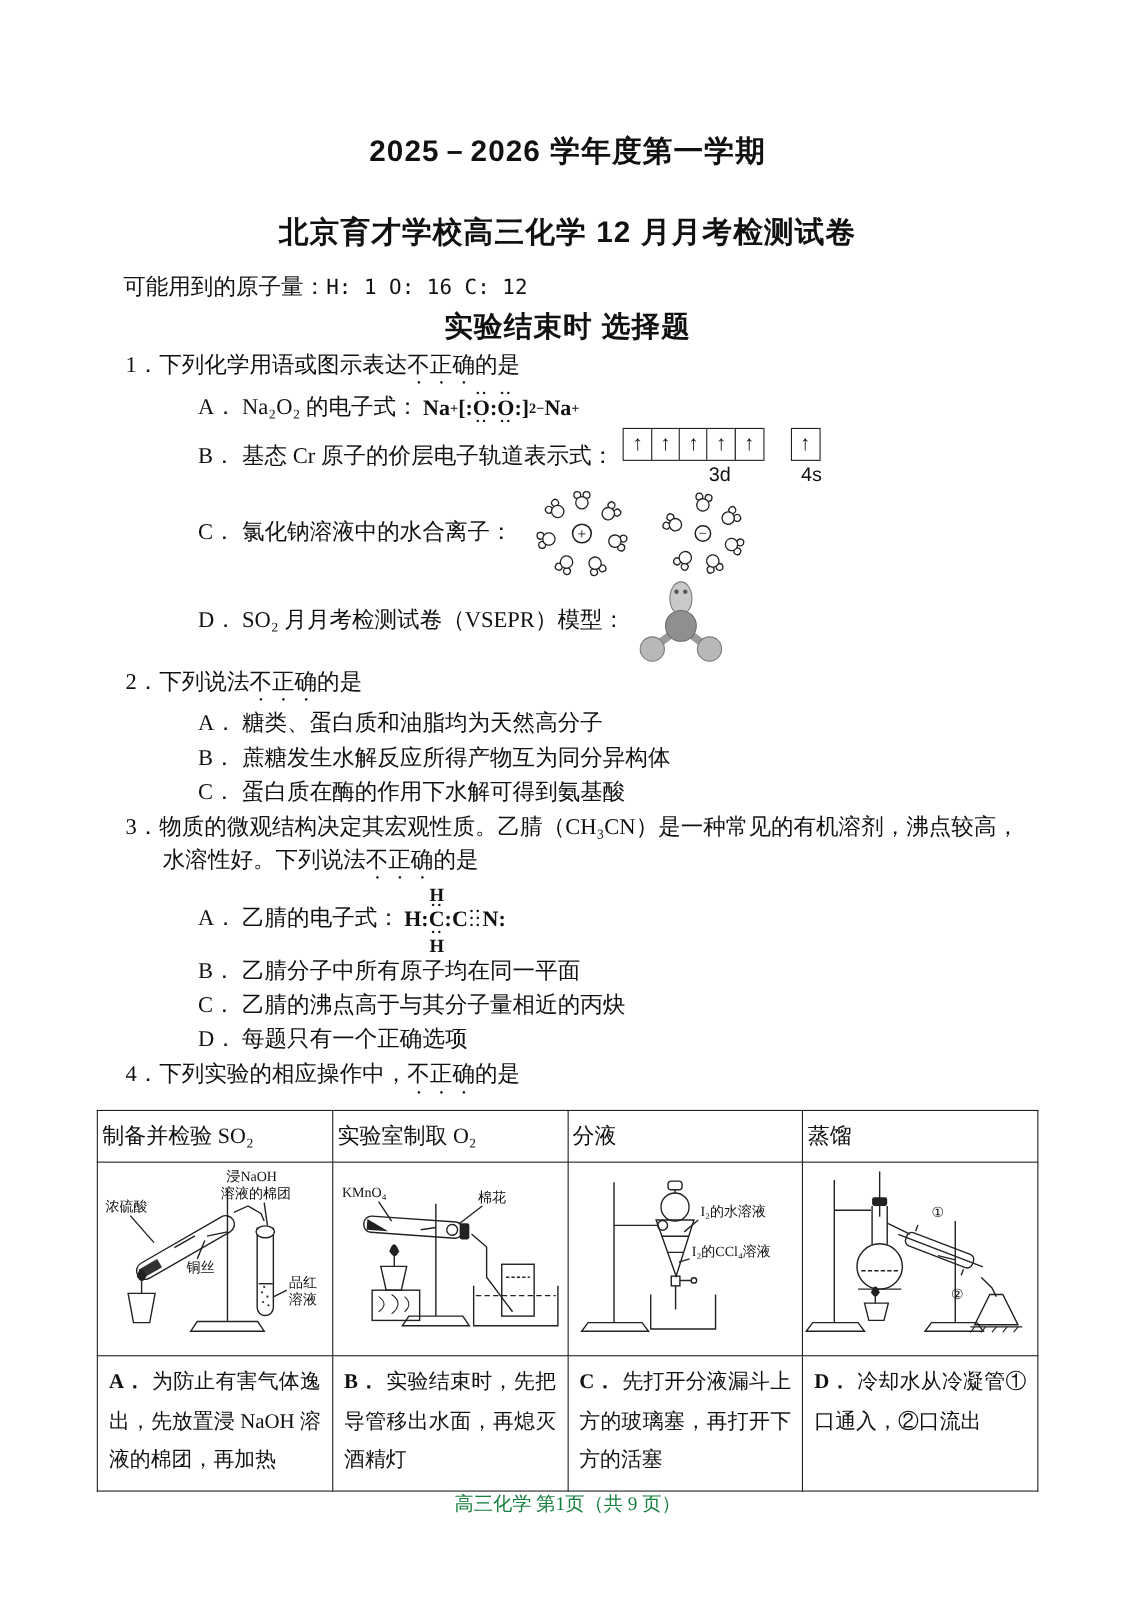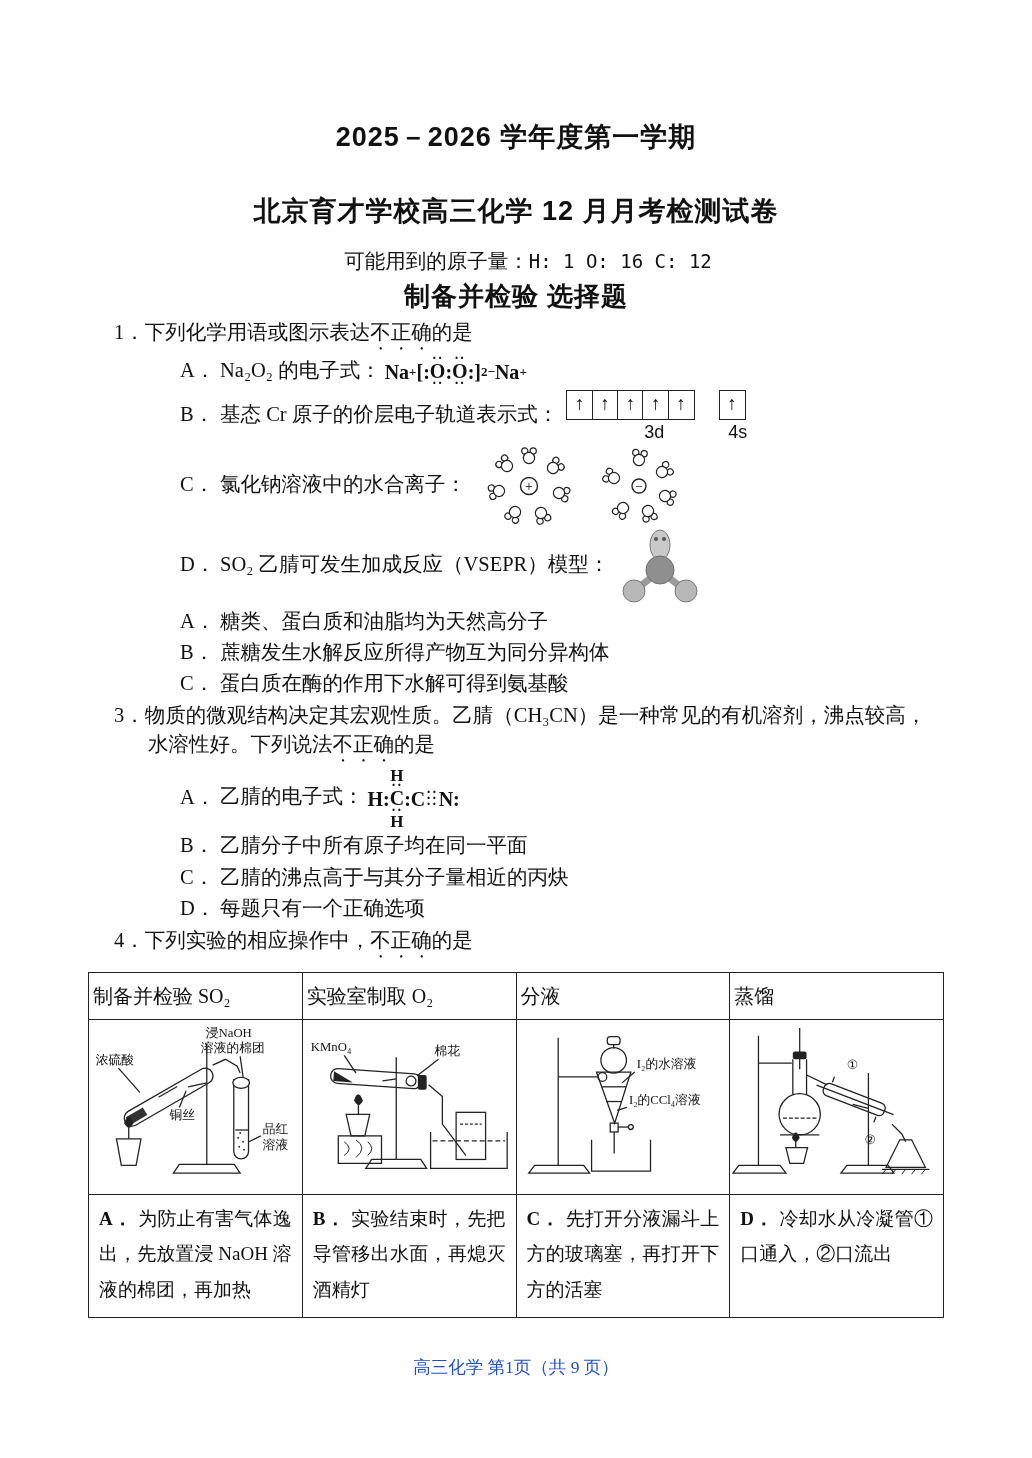--- a/index.html
+++ b/index.html
@@ -16,21 +16,21 @@
     padding:118px 88px 0 88px;
     overflow:hidden;
   }
   .t1,.t2{
     text-align:center;font-weight:bold;
     font-family:"Liberation Sans","DejaVu Sans",sans-serif;
     font-size:27px;letter-spacing:1px;
   }
   .t1{margin-bottom:36px;}
   .t2{margin-bottom:16px;}
-  .atomline{margin:6px 0 0 24px;font-size:20.5px;text-align:center;}
+  .atomline{margin:6px 0 0 24px;font-size:20.5px;}
   .atomline .mono{font-family:"DejaVu Sans Mono","Liberation Mono",monospace;font-size:19px;}
   .part{
     text-align:center;font-weight:bold;font-size:26px;
     font-family:"Liberation Sans","DejaVu Sans",sans-serif;
     margin:2px 0 2px 0;letter-spacing:1px;
   }
   .instr{margin:2px 0 4px 2px;}
   .q{margin:3px 0 0 26px;}
   .qstem{padding-left:34px;text-indent:-34px;}
   .emph{
@@ -88,36 +88,36 @@
     text-align:justify;
   }
   table.q4t td.ans .anslabel{font-weight:bold;margin-right:6px;}
 
   .apparatus text{
     font-size:13px;fill:#111;
     font-family:"Liberation Serif","DejaVu Serif",serif;
   }
   .footer{
     position:absolute;left:0;right:0;bottom:78px;
-    text-align:center;font-size:17.5px;color:#1d4ed8;
+    text-align:center;font-size:17.5px;color:#15803d;
   }
 </style>
 </head>
 <body>
 
 <div class="page">
 
   <div class="t1">2025－2026 学年度第一学期</div>
   <div class="t2">北京育才学校高三化学 12 月月考检测试卷</div>
 
   <div class="atomline">
     <span>可能用到的原子量：</span><span class="mono">H: 1  O: 16    C: 12</span>
   </div>
 
-  <div class="part">制备并检验 选择题</div>
+  <div class="part">实验结束时 选择题</div>
 
   <div class="q">
     <div class="qstem"><span>1．</span><span>下列化学用语或图示表达</span><span class="emph">不正确</span><span>的是</span></div>
 
     <div class="opt">
       <span class="optlabel">A．</span><span>Na₂O₂ 的电子式：</span><span class="fml">
           <span>Na</span>
           <sup>+</sup>
           <span>[</span>
           <span>:</span>
@@ -182,35 +182,36 @@
           <use href="#wm" transform="translate(191 26) rotate(58)"></use>
           <use href="#wm" transform="translate(194 50) rotate(108)"></use>
           <use href="#wm" transform="translate(177 65) rotate(163)"></use>
           <use href="#wm" transform="translate(152 62) rotate(215)"></use>
           <use href="#wm" transform="translate(143 32) rotate(295)"></use>
         </g>
       </svg>
     </div>
 
     <div class="opt">
-      <span class="optlabel">D．</span><span>SO₂ 乙腈可发生加成反应（VSEPR）模型：</span>
+      <span class="optlabel">D．</span><span>SO₂ 月月考检测试卷（VSEPR）模型：</span>
       <svg class="inlinesvg" width="92" height="76" viewBox="0 0 92 76">
         <ellipse cx="46" cy="17" rx="10" ry="15" fill="#c9c9c9" stroke="#7a7a7a" stroke-width="1"></ellipse>
         <circle cx="42" cy="11" r="2" fill="#555"></circle>
           <circle cx="50" cy="11" r="2" fill="#555"></circle>
         <line x1="46" y1="43" x2="21" y2="62" stroke="#9b9b9b" stroke-width="7"></line>
         <line x1="46" y1="43" x2="71" y2="62" stroke="#9b9b9b" stroke-width="7"></line>
         <circle cx="46" cy="42" r="14" fill="#8f8f8f" stroke="#6e6e6e" stroke-width="1"></circle>
         <circle cx="20" cy="63" r="11" fill="#b8b8b8" stroke="#7a7a7a" stroke-width="1"></circle>
         <circle cx="72" cy="63" r="11" fill="#b8b8b8" stroke="#7a7a7a" stroke-width="1"></circle>
       </svg>
     </div>
   </div>
 
   <div class="q">
+    <div class="qstem"><span>2．</span><span>下列说法</span><span class="emph">不正确</span><span>的是</span></div>
     <div class="opt"><span class="optlabel">A．</span><span>糖类、蛋白质和油脂均为天然高分子</span></div>
     <div class="opt"><span class="optlabel">B．</span><span>蔗糖发生水解反应所得产物互为同分异构体</span></div>
     <div class="opt"><span class="optlabel">C．</span><span>蛋白质在酶的作用下水解可得到氨基酸</span></div>
   </div>
 
   <div class="q">
     <div class="qstem"><span>3．</span><span>物质的微观结构决定其宏观性质。乙腈（CH₃CN）是一种常见的有机溶剂，沸点较高，水溶性好。下列说法</span><span class="emph">不正确</span><span>的是</span></div>
 
     <div class="opt">
       <span class="optlabel">A．</span><span>乙腈的电子式：</span><span class="fml">

